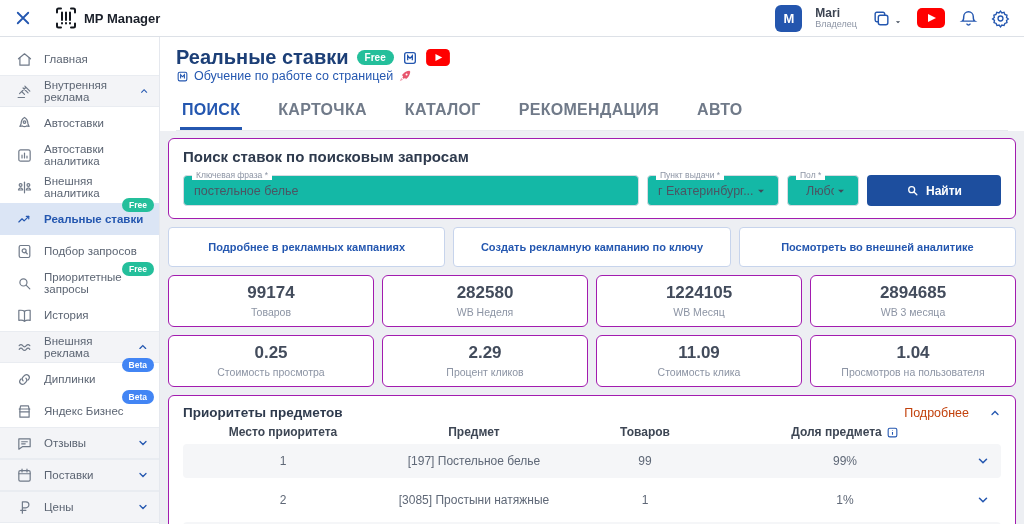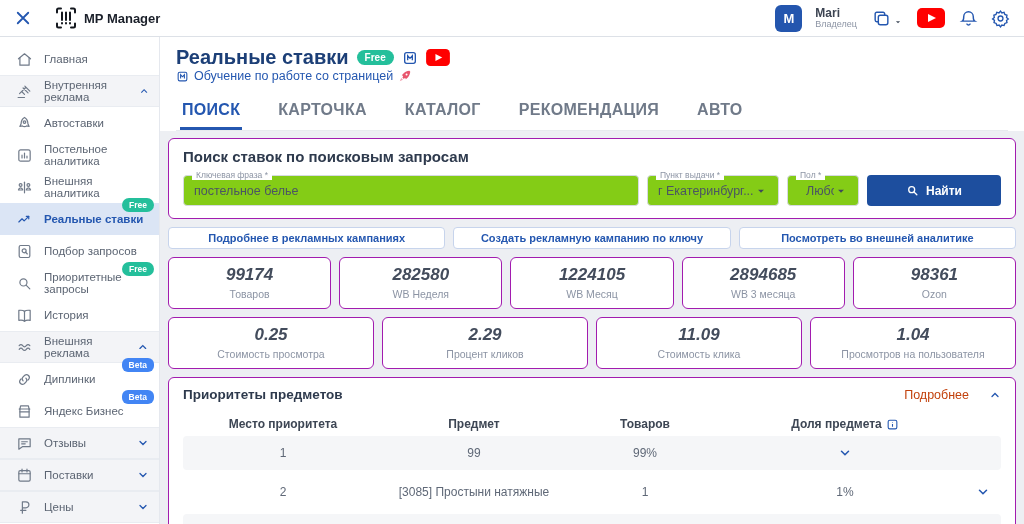--- a/index.html
+++ b/index.html
@@ -37,21 +37,21 @@
   .side-item .sicon { width:17px; height:17px; margin-right:11px; flex:0 0 17px; display:inline-flex; }
   .side-item .sicon svg { width:100%; height:100%; }
   .side-item.group { background:#f3f4f7; border-top:1px solid #e9ecf1; border-bottom:1px solid #e9ecf1; }
   .side-item.active { background:#dbe5f5; color:#2457b0; font-weight:600; }
   .side-item.active svg * { stroke:#2457b0; }
   .side-chev { width:12px; height:12px; margin-left:auto; display:inline-flex; }
   .side-chev svg { width:100%; height:100%; }
   .badge { position:absolute; top:-5px; right:5px; font-size:8.5px; font-weight:700;
     color:#fff; padding:2px 7px; border-radius:8px; z-index:2; }
   .badge.free { background:#24bf9b; }
-  .badge.beta { background:#4285f4;border-radius:6px; }
+  .badge.beta { background:#4285f4; }
 
   
   .main { flex:1; display:flex; flex-direction:column; min-width:0; background:#edeff3; }
   .main-top { background:#fff; padding:9px 16px 0 16px; }
   .title-row { display:flex; align-items:center; gap:8px; }
   .page-title { font-size:20px; font-weight:700; color:#1c3f77; }
   .free-pill { background:#24bf9b; color:#fff; font-size:10px; font-weight:700;
     padding:2px 8px; border-radius:9px; }
   .t-icon { width:16px; height:16px; display:inline-flex; cursor:pointer; }
   .t-icon svg { width:100%; height:100%; }
@@ -64,56 +64,56 @@
   .tab.active { color:#2457b0; border-bottom-color:#2457b0; }
 
   .main-body { flex:1; padding:7px 8px 0 8px; overflow:hidden; }
   .card { background:#fff; border:1px solid #a21caf; border-radius:6px; }
 
   
   .form-card { padding:9px 14px 12px; }
   .section-title { font-size:15px; font-weight:600; color:#2e3a4d; margin-bottom:10px; }
   .form-row { display:flex; gap:8px; }
   .field { position:relative; border:1px solid #d6dae1; border-radius:4px; height:31px;
-    display:flex; align-items:center; padding:0 10px; background:#84cc16; }
+    display:flex; align-items:center; padding:0 10px; background:#14b8a6; }
   .field .flabel { position:absolute; top:-6px; left:8px; background:#fff; padding:0 4px;
     font-size:8.5px; color:#8c94a4; white-space:nowrap; }
   .field input { border:none; outline:none; width:100%; font-size:12.5px; color:#4b5563;
     font-family:inherit; background:transparent; }
   .kw { flex:1; }
   .sel { cursor:pointer; justify-content:space-between; }
   .sel-pickup { width:132px; }
   .sel-gender { width:72px;padding-left:18px; }
   .sel .sval { font-size:12.5px; color:#4b5563; white-space:nowrap; overflow:hidden; }
   .sel .caret { width:14px; height:14px; flex:0 0 14px; }
   .btn-find { width:134px; height:31px; background:#1d4e9e; border:none; border-radius:4px;
     color:#fff; font-size:12px; font-weight:700; display:flex; align-items:center;
     justify-content:center; gap:7px; cursor:pointer; font-family:inherit; }
   .btn-find svg { width:13px; height:13px; }
 
   
   .actions { display:flex; gap:8px; margin-top:8px; }
-  .act-btn { flex:1; height:22px; background:#fff; border:1px solid #c7d4ec; border-radius:4px;
+  .act-btn { flex:1; height:40px; background:#fff; border:1px solid #c7d4ec; border-radius:4px;
     color:#2457b0; font-size:11px; font-weight:700; cursor:pointer; font-family:inherit; }
 
   
   .stats { display:flex; gap:8px; margin-top:8px; }
   .stat-card { flex:1; text-align:center; padding:7px 4px 8px; }
-  .stat-value { font-size:17px; font-weight:700; color:#434c5c;font-style:italic; }
+  .stat-value { font-size:17px; font-weight:700; color:#434c5c; }
   .stat-label { font-size:10.5px; color:#8c94a4; margin-top:3px; }
 
   
   .tbl-card { margin-top:8px; padding:9px 14px 6px; height:170px; }
   .tbl-head { display:flex; align-items:center; justify-content:space-between; }
   .tbl-title { font-size:13.5px; font-weight:600; color:#2e3a4d; }
   .more-link { font-size:12.5px; color:#c2410c; display:flex; align-items:center; gap:20px; cursor:pointer; }
   .more-link .chev { width:12px; height:12px; display:inline-flex; }
   .grid-row { display:grid; grid-template-columns:200px 1fr 160px 240px 36px;
     align-items:center; }
-  .grid-head { margin-top:10px; height:24px; }
+  .grid-head { height:24px; }
   .hcell { font-size:12px; font-weight:600; color:#3d4654; text-align:center;
     display:flex; align-items:center; justify-content:center; gap:4px; }
   .hcell .i-ico { width:13px; height:13px; display:inline-flex; }
   .data-row { height:34px; margin-bottom:5px; border-radius:4px; font-size:12px; color:#5f6877; }
   .data-row:nth-child(odd) { background:#f5f6f8; }
   .dcell { text-align:center; }
   .row-chev { width:14px; height:14px; justify-self:center; cursor:pointer; display:inline-flex; }
 </style>
 </head>
 <body>
@@ -209,21 +209,21 @@
           </span>
           <span>Автоставки</span>
         </div>
         <div class="side-item">
           <span class="sicon">
             <svg viewBox="0 0 24 24" fill="none" stroke="#707a89" stroke-width="1.7" stroke-linecap="round" stroke-linejoin="round">
               <rect x="4" y="4" width="16" height="16" rx="2.5"></rect>
               <path d="M8.5 15.5v-4M12 15.5v-7M15.5 15.5V13"></path>
             </svg>
           </span>
-          <span>Постельное аналитика</span>
+          <span>Автоставки аналитика</span>
         </div>
         <div class="side-item">
           <span class="sicon">
             <svg viewBox="0 0 24 24" fill="none" stroke="#707a89" stroke-width="1.7" stroke-linecap="round" stroke-linejoin="round">
               <circle cx="6.5" cy="8.5" r="2"></circle>
               <path d="M3.5 15.5c.4-2 1.5-3 3-3s2.6 1 3 3z"></path>
               <path d="M12 4.5v15"></path>
               <circle cx="17.5" cy="8.5" r="2"></circle>
               <path d="M14.5 15.5c.4-2 1.5-3 3-3s2.6 1 3 3z"></path>
             </svg>
@@ -444,24 +444,20 @@
               <div class="stat-value">282580</div>
               <div class="stat-label">WB Неделя</div>
             </div>
             <div class="card stat-card">
               <div class="stat-value">1224105</div>
               <div class="stat-label">WB Месяц</div>
             </div>
             <div class="card stat-card">
               <div class="stat-value">2894685</div>
               <div class="stat-label">WB 3 месяца</div>
-            </div>
-            <div class="card stat-card">
-              <div class="stat-value">98361</div>
-              <div class="stat-label">Ozon</div>
             </div>
           </div>
         <div class="stats" id="stats2">
             <div class="card stat-card">
               <div class="stat-value">0.25</div>
               <div class="stat-label">Стоимость просмотра</div>
             </div>
             <div class="card stat-card">
               <div class="stat-value">2.29</div>
               <div class="stat-label">Процент кликов</div>
@@ -496,20 +492,21 @@
                   <svg viewBox="0 0 24 24" fill="none" stroke="#2457b0" stroke-width="2">
                     <rect x="4" y="4" width="16" height="16" rx="3"></rect>
                     <path d="M12 11v5M12 7.5v.6"></path>
                   </svg>
                 </span></div>
               <div class="hcell"></div>
             </div>
           <div id="tbl-rows">
               <div class="grid-row data-row">
                 <div class="dcell">1</div>
+                <div class="dcell">[197] Постельное белье</div>
                 <div class="dcell">99</div>
                 <div class="dcell">99%</div>
                 <span class="row-chev">
                   <svg viewBox="0 0 24 24" fill="none" stroke="#2457b0" stroke-width="2.6" stroke-linecap="round">
                     <path d="M6 9l6 6 6-6"></path>
                   </svg>
                 </span>
               </div>
               <div class="grid-row data-row">
                 <div class="dcell">2</div>

